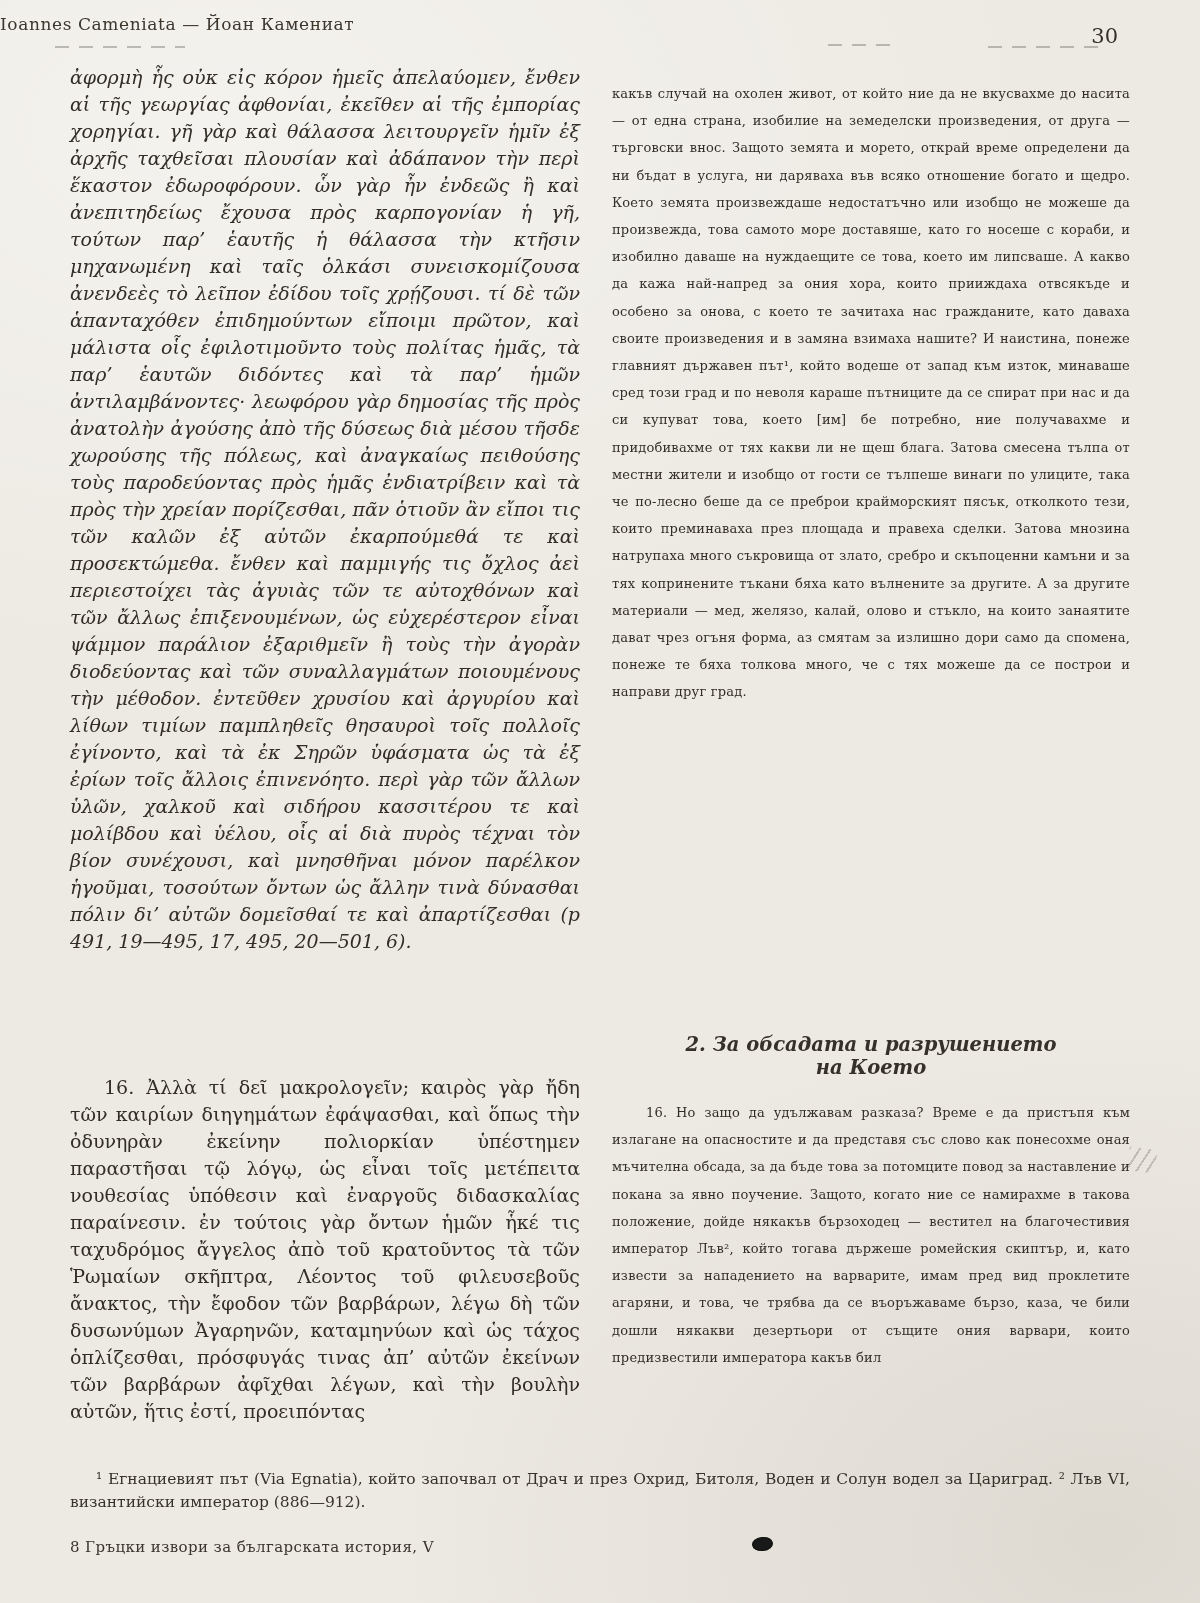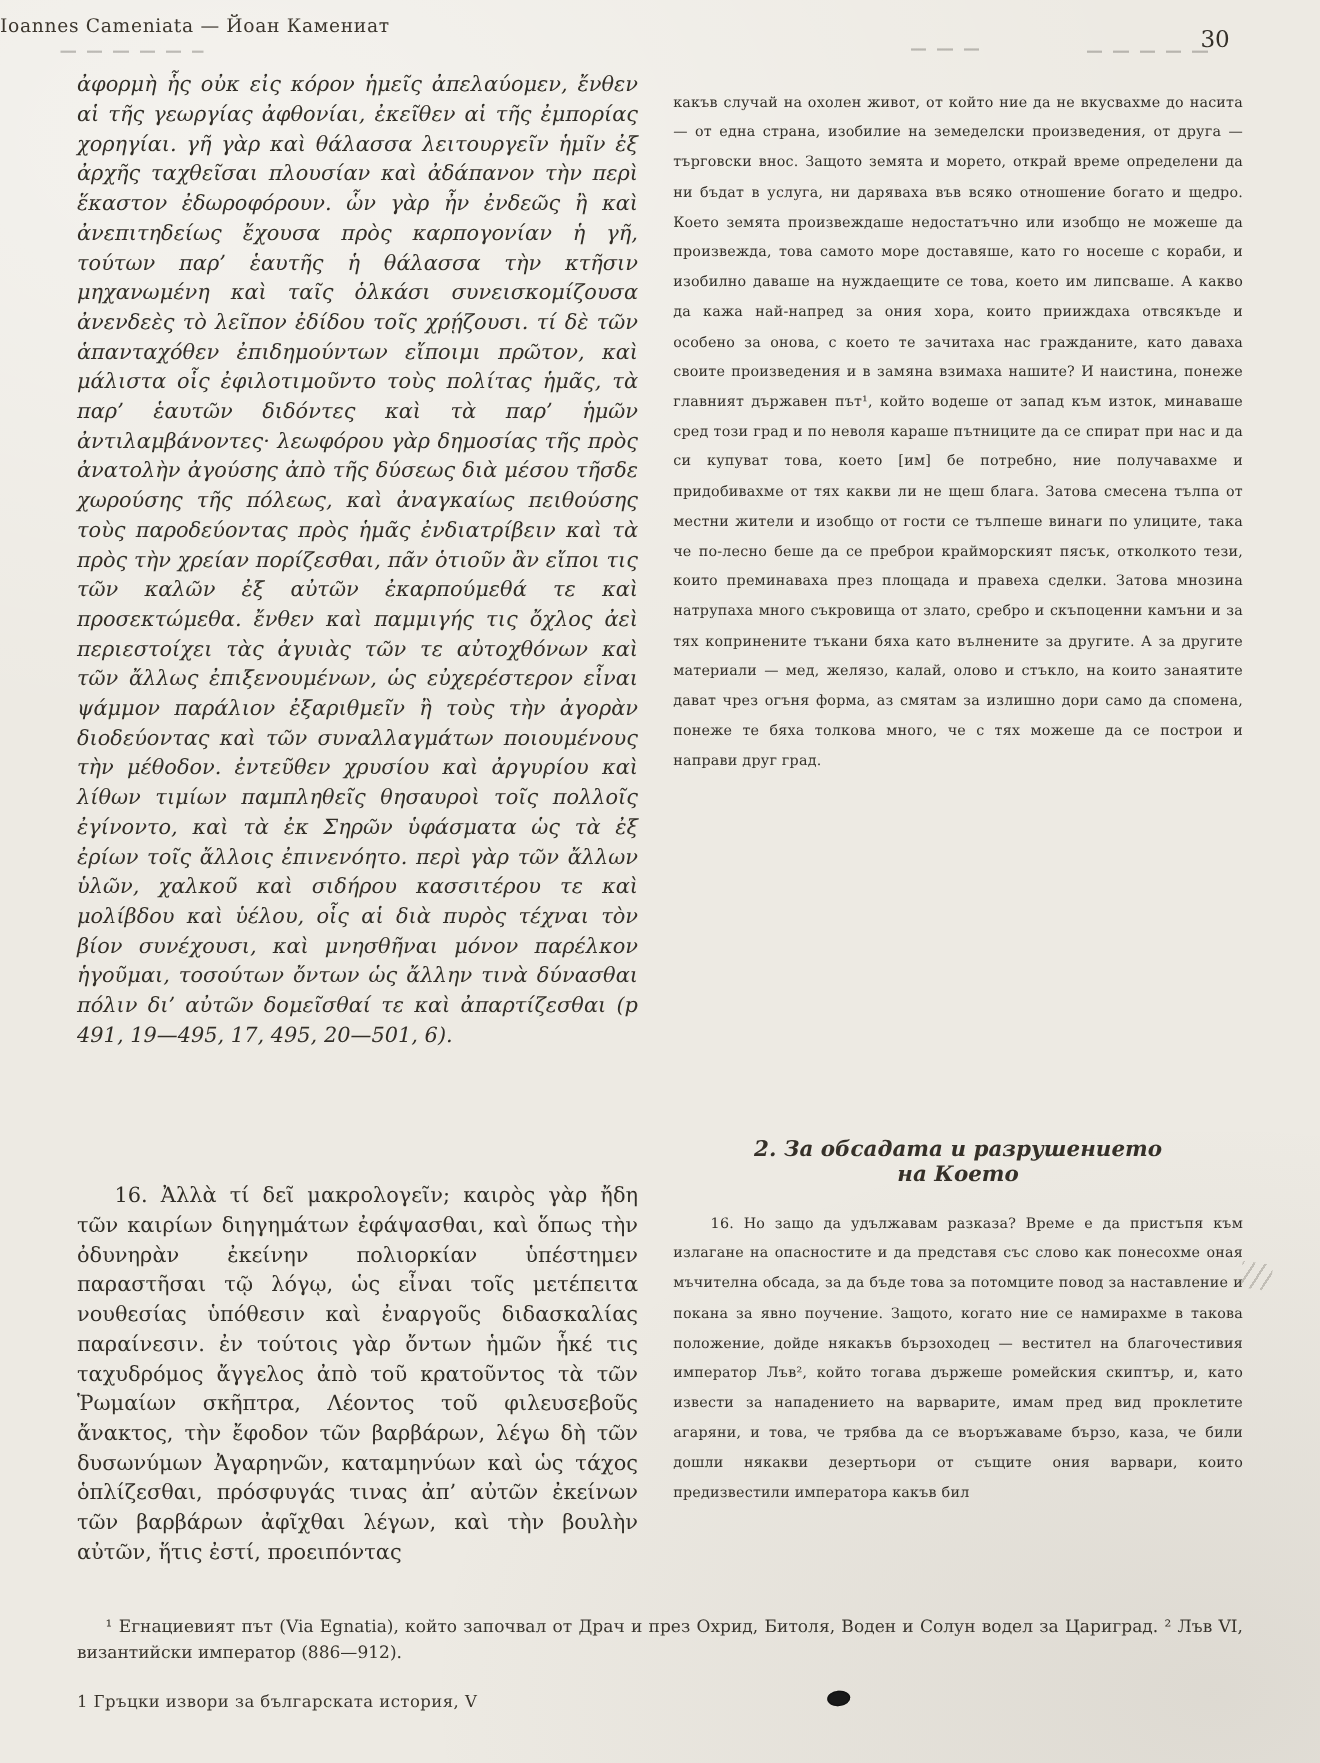--- a/index.html
+++ b/index.html
@@ -93,17 +93,17 @@
 
   <p class="block body-text cyr right-p16">16. Но защо да удължавам разказа? Време е да пристъпя към излагане на опасностите и да представя със слово как понесохме оная мъчителна обсада, за да бъде това за потомците повод за наставление и покана за явно поучение. Защото, когато ние се намирахме в такова положение, дойде някакъв бързоходец — вестител на благочестивия император Лъв², който тогава държеше ромейския скиптър, и, като извести за нападението на варварите, имам пред вид проклетите агаряни, и това, че трябва да се въоръжаваме бързо, каза, че били дошли някакви дезертьори от същите ония варвари, които предизвестили императора какъв бил</p>
 
   <div class="margin-mark"></div>
 
   <p class="footnotes">
     <span>¹ Егнациевият път (Via Egnatia), който започвал от Драч и през Охрид, Битоля, Воден и Солун водел за Цариград.</span>
     <span>² Лъв VI, византийски император (886—912).</span>
   </p>
 
-  <p class="signature">1  Гръцки извори за българската история, V</p>
+  <p class="signature">8  Гръцки извори за българската история, V</p>
 
   <div class="ink-dot"></div>
 
 </div>
 
 </body></html>

